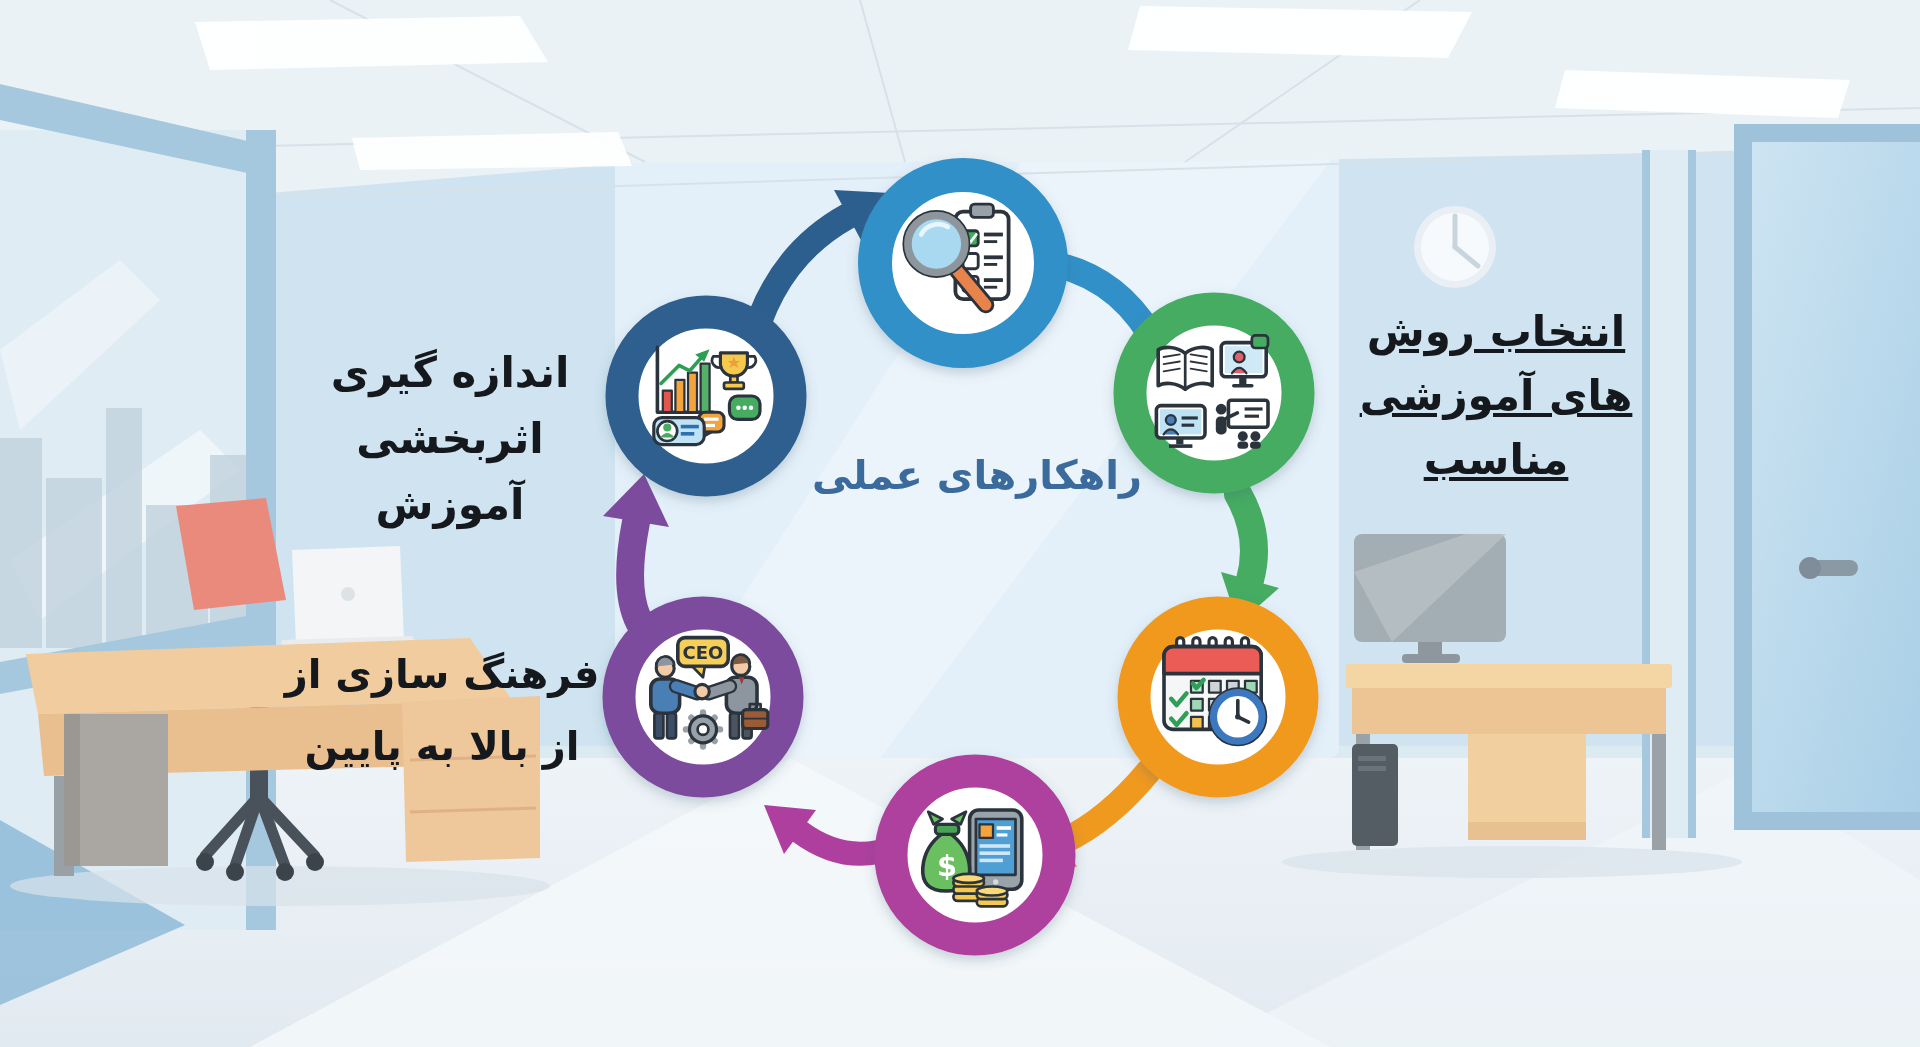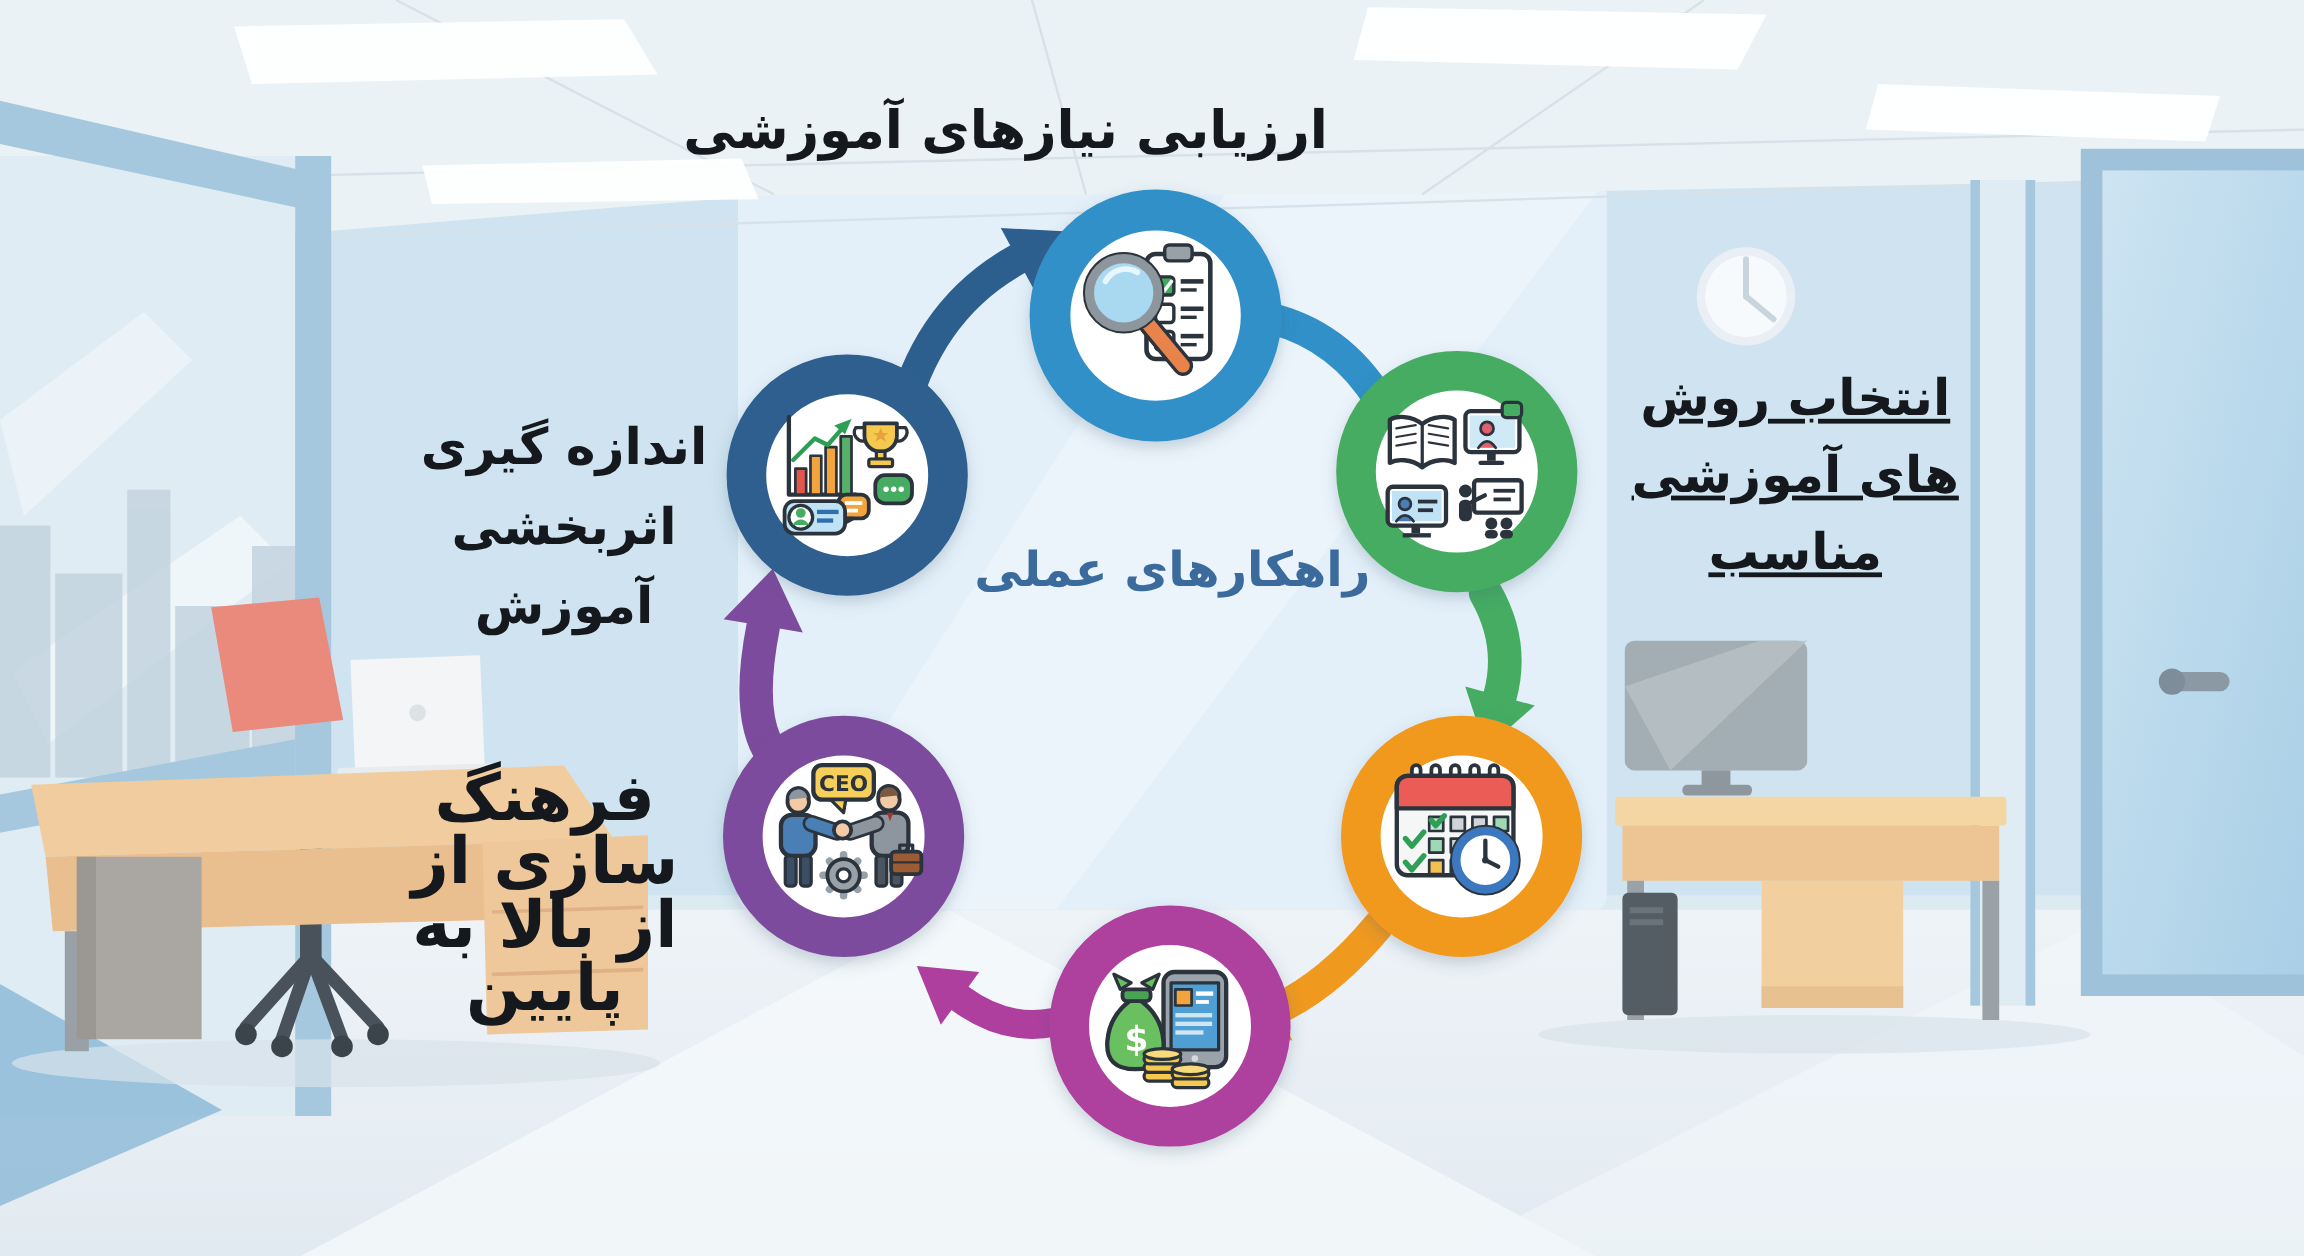--- a/index.html
+++ b/index.html
@@ -5,22 +5,22 @@
   html,body{margin:0;padding:0;background:#fff;}
   .stage{position:relative;width:1920px;height:1047px;overflow:hidden;
          font-family:"DejaVu Sans",sans-serif;background:#cfe4f0;}
   .stage svg{position:absolute;left:0;top:0;width:1920px;height:1047px;}
   .label{position:absolute;font-weight:700;color:#15181c;text-align:center;
          white-space:pre-line;direction:rtl;line-height:1.5;}
   #lbl-assess  {left:538px; top:76px;  width:600px; font-size:44px;}
   #lbl-methods {left:1328px;top:300px; width:336px; font-size:42px; line-height:64px;text-decoration:underline;}
   #lbl-calendar{left:1243px;top:638px; width:384px; font-size:42px; line-height:66px;}
   #lbl-budget  {left:530px; top:970px; width:600px; font-size:42px;}
-  #lbl-culture {left:282px; top:638px; width:344px; font-size:54px; line-height:53px;}
-  #lbl-measure {left:276px; top:340px; width:348px; font-size:42px; line-height:66px;padding-left:20px;}
+  #lbl-culture {left:270px; top:638px; width:344px; font-size:40px; line-height:72px;}
+  #lbl-measure {left:276px; top:340px; width:348px; font-size:42px; line-height:66px;}
   .center-title{position:absolute;left:478px;width:664px;text-align:right;
                 direction:rtl;font-weight:700;color:#3a6b9c;}
   #center-line1{top:452px;font-size:40px;}
   #center-line2{top:526px;font-size:43px;}
 </style>
 </head>
 <body>
 
 <div class="stage">
 
@@ -378,21 +378,20 @@
         <rect x="68" y="101" width="12" height="3.5" fill="#fff"></rect>
       <rect x="12" y="94" width="56" height="30" rx="9" fill="#bfe3f5" stroke="#2b333c" stroke-width="3.5"></rect>
       <circle cx="27" cy="109" r="11" fill="#fff" stroke="#2b333c" stroke-width="3"></circle>
       <circle cx="27" cy="105" r="4.5" fill="#45ac62"></circle>
       <path d="M19,116 q8,-10 16,0" fill="#45ac62"></path>
       <rect x="42" y="102" width="20" height="4" fill="#2e6fb0"></rect>
         <rect x="42" y="110" width="15" height="4" fill="#2e6fb0"></rect>
     </g>
   </svg>
 
-  <div class="label" id="lbl-assess" dir="rtl">ارزیابی نیازهای آموزشی</div>
   <div class="label" id="lbl-methods" dir="rtl">انتخاب روش
 های آموزشی
 مناسب</div>
   <div class="label" id="lbl-culture" dir="rtl">فرهنگ سازی از
 از بالا به پایین</div>
   <div class="label" id="lbl-measure" dir="rtl">اندازه گیری
 اثربخشی آموزش</div>
 
   <div class="center-title" id="center-line1" dir="rtl">راهکارهای عملی</div>
 </div>

